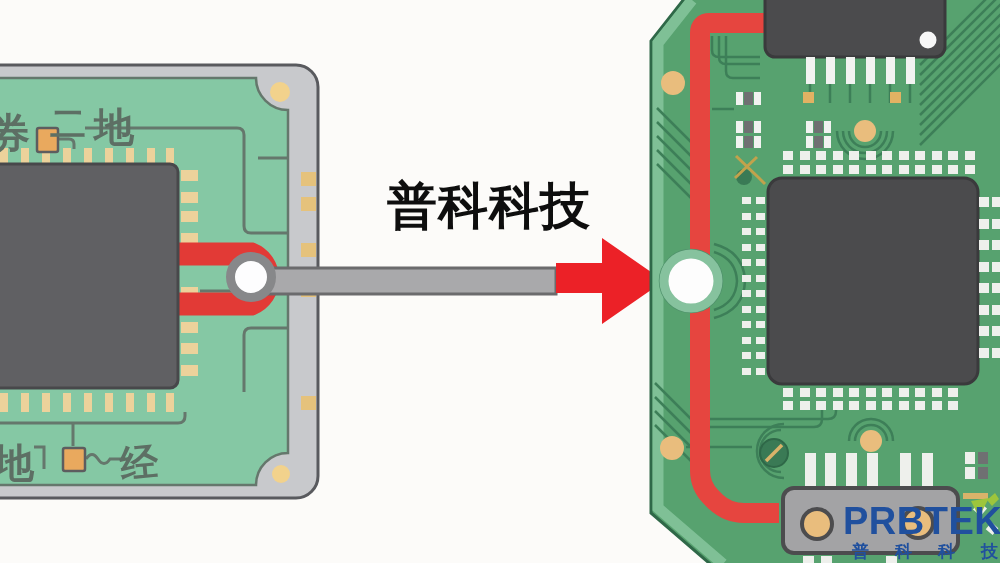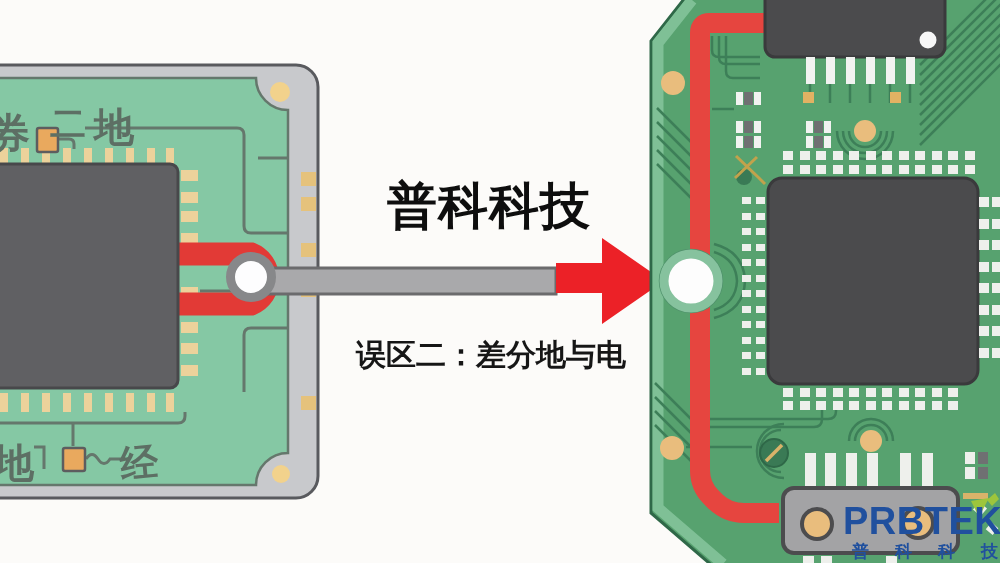--- a/index.html
+++ b/index.html
@@ -308,21 +308,20 @@
     </g>
 
     <g fill="#9dc53c">
       <polygon points="971,501 989,498 979,517"></polygon>
       <polygon points="987,500 995,493 999,499 992,506"></polygon>
     </g>
   </g>
 </svg>
 
   <div class="txt main-title">普科科技</div>
-  <div class="txt caption" style="top:336px;">误区二：差分地与电</div>
 
   <div class="txt silk silk-quan">券</div>
   <div class="txt silk silk-er">二</div>
   <div class="txt silk silk-di-top">地</div>
   <div class="txt silk silk-di-bottom">地</div>
   <div class="txt silk silk-jing">经</div>
 
   <div class="txt logo-brand">PRBTEK</div>
   <div class="txt logo-sub">普科科技</div>
 </div>

